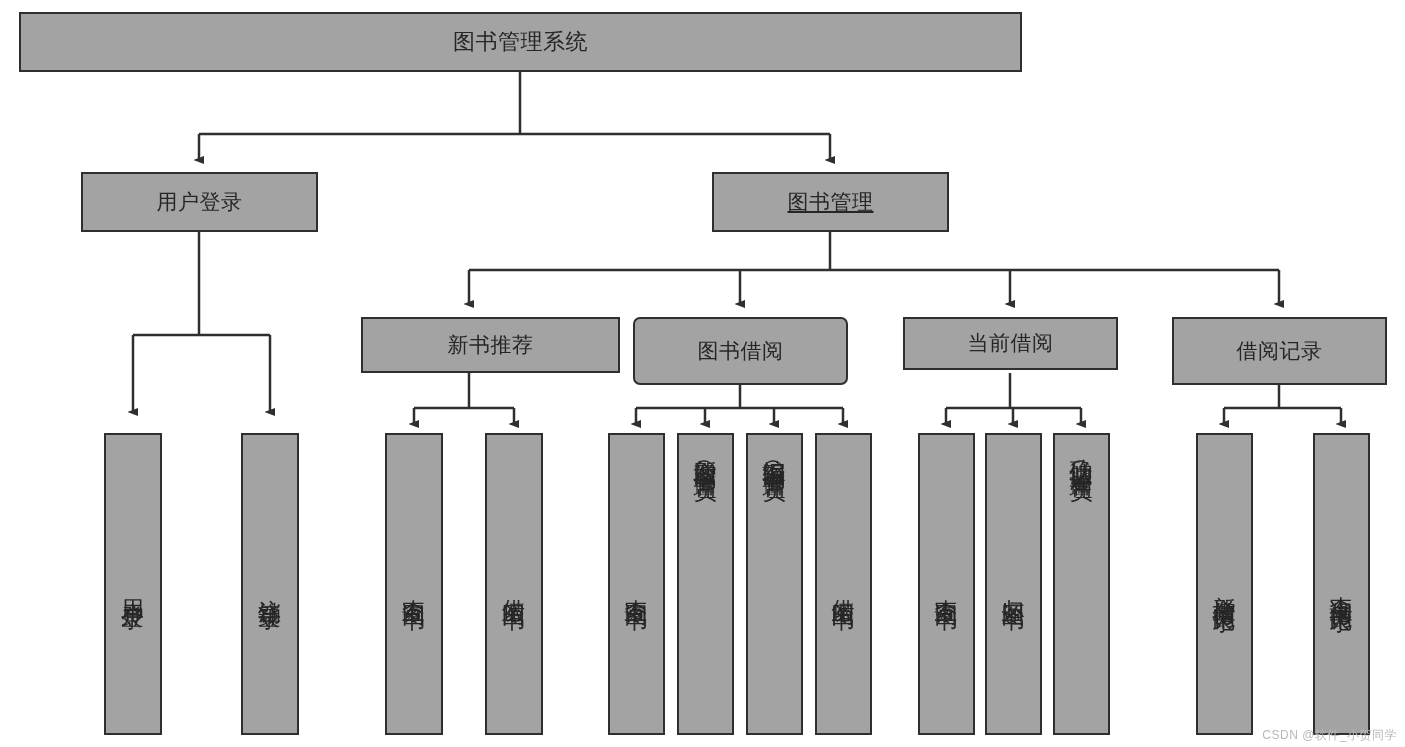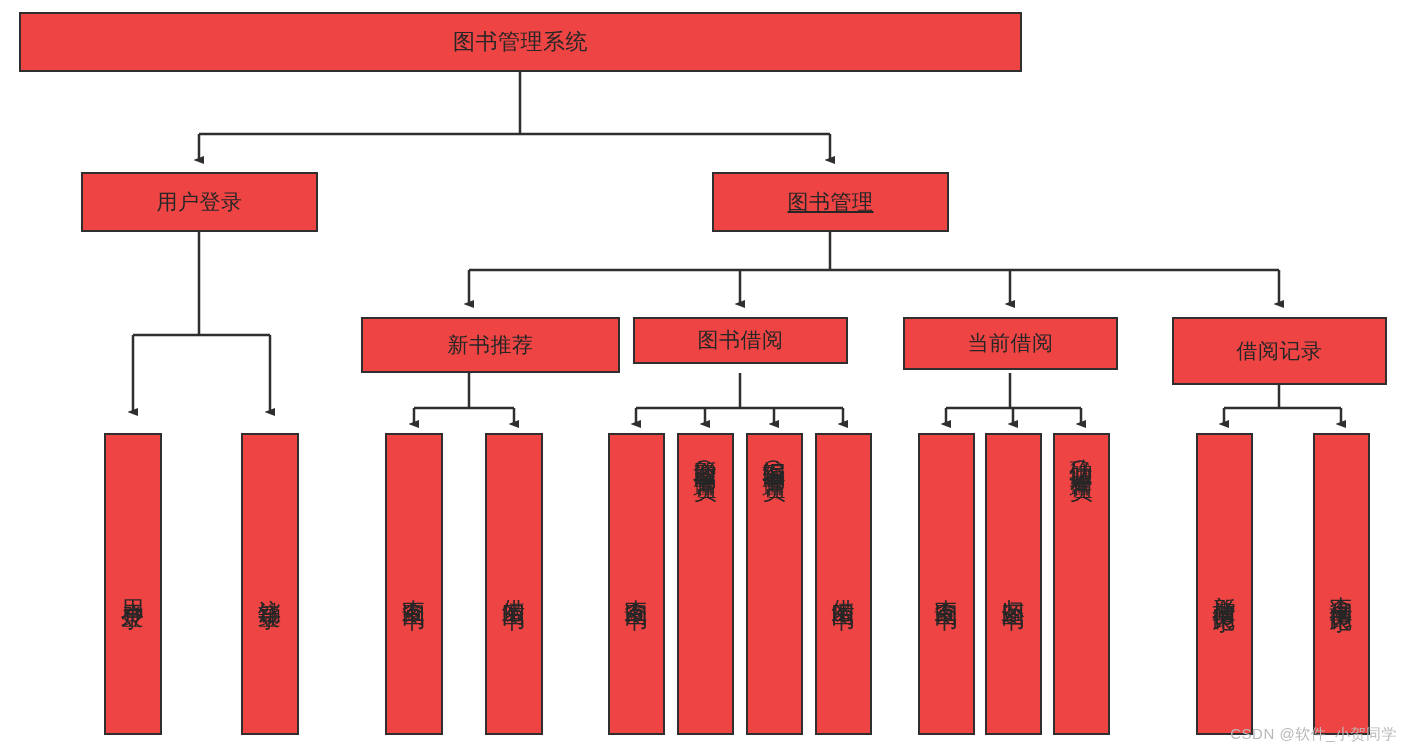--- a/index.html
+++ b/index.html
@@ -25,21 +25,21 @@
   #diagram-svg {
     position: absolute;
     left: 0;
     top: 0;
     width: 1405px;
     height: 747px;
   }
   .node-box {
     position: absolute;
     box-sizing: border-box;
-    background: #ef4444;
+    background: #a3a3a3;
     border: 2px solid #2f2f2f;
     display: flex;
     align-items: center;
     justify-content: center;
     color: #262626;
   }
   .node-label {
     display: block;
     text-align: center;
     line-height: 1.18;
@@ -69,21 +69,21 @@
     max-height: 100%;
   }
   .node-v.leaf-mid .node-label {
     margin-top: auto;
     margin-bottom: auto;
   }
   #watermark {
     position: absolute;
     right: 8px;
     bottom: 3px;
-    font-size: 15px;
+    font-size: 12px;
     color: #b9b9b9;
     letter-spacing: 0.5px;
     white-space: nowrap;
     user-select: none;
     margin-top: 41px;
   }
 </style>
 </head>
 <body>
 
@@ -146,21 +146,21 @@
   <div class="node-box node-h" style="left:81px; top:172px; width:237px; height:60px;">
     <span class="node-label">用户登录</span>
   </div>
   <div class="node-box node-h" style="left:712px; top:172px; width:237px; height:60px;text-decoration:underline;">
     <span class="node-label">图书管理</span>
   </div>
 
   <div class="node-box node-h" style="left:361px; top:317px; width:259px; height:56px;">
     <span class="node-label">新书推荐</span>
   </div>
-  <div class="node-box node-h" style="left:633px; top:317px; width:215px; height:47px;">
+  <div class="node-box node-h" style="left:633px; top:317px; width:215px; height:68px;border-radius:7px;">
     <span class="node-label">图书借阅</span>
   </div>
   <div class="node-box node-h" style="left:903px; top:317px; width:215px; height:53px;">
     <span class="node-label">当前借阅</span>
   </div>
   <div class="node-box node-h" style="left:1172px; top:317px; width:215px; height:68px;">
     <span class="node-label">借阅记录</span>
   </div>
 
   <div class="node-box node-v leaf-mid" style="left:104px; top:433px; width:58px; height:302px;">

